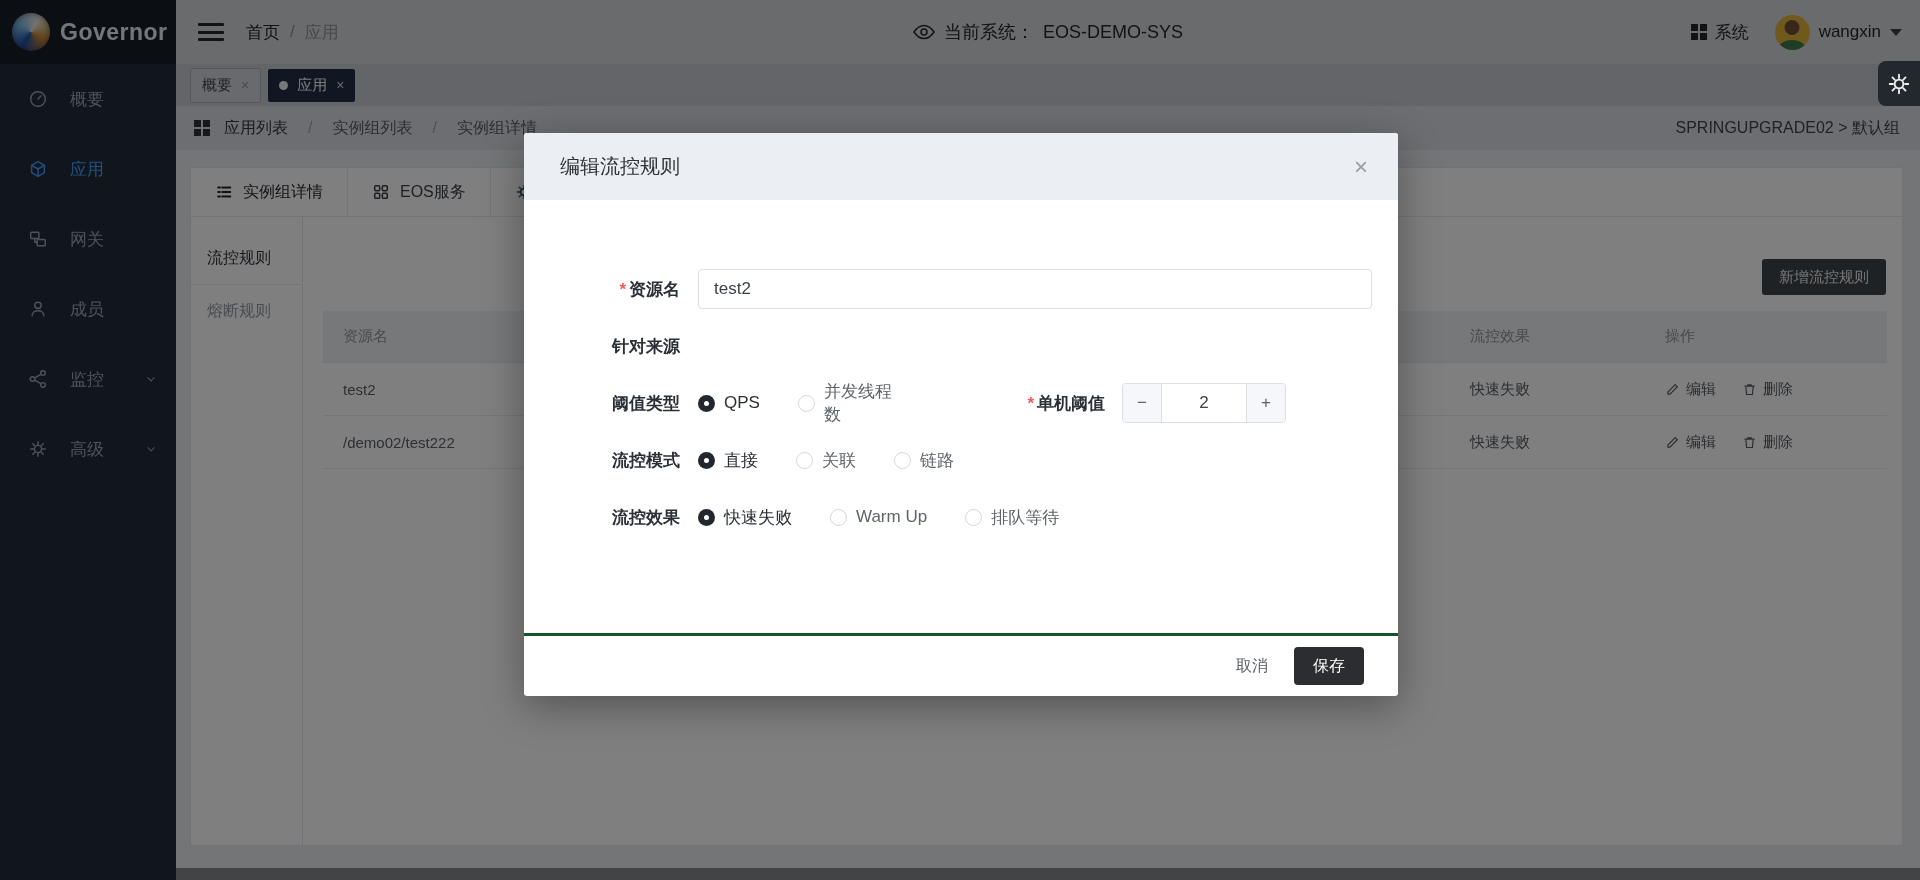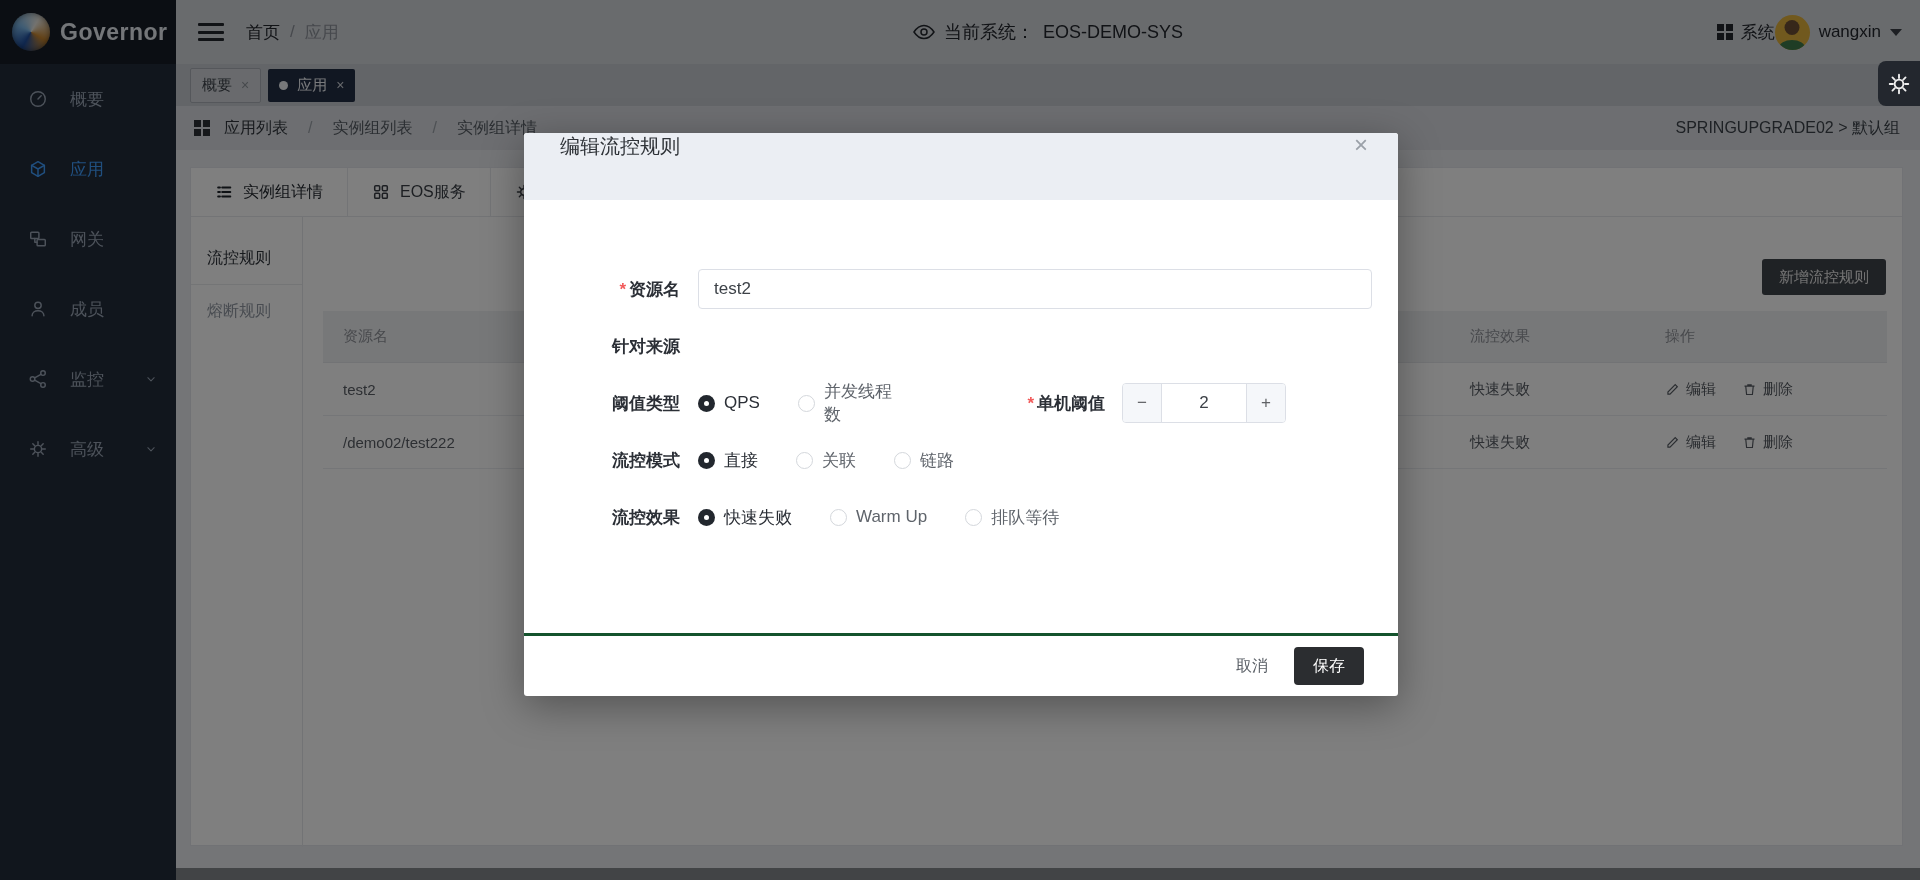--- a/index.html
+++ b/index.html
@@ -12,21 +12,21 @@
   .logo-orb{width:38px;height:38px;border-radius:50%;background:conic-gradient(from 210deg at 50% 50%,#1f4e9e,#7db8e8,#e8e6df,#c8862f,#1f4e9e);box-shadow:inset 0 0 6px rgba(0,0,0,.5);}
   .logo-text{color:#e9edf3;font-size:23px;font-weight:bold;letter-spacing:.5px;}
   .header-main{position:absolute;left:176px;top:0;right:0;height:64px;display:flex;align-items:center;}
   .hamburger{width:26px;height:18px;margin-left:22px;display:flex;flex-direction:column;justify-content:space-between;cursor:pointer;}
   .hamburger i{display:block;height:3px;background:#23272d;border-radius:1px;}
   .hd-crumb{margin-left:22px;font-size:17px;display:flex;align-items:center;gap:10px;}
   .hd-crumb .c1{color:#23272d;}
   .hd-crumb .sep{color:#8d929a;}
   .hd-crumb .c2{color:#8d929a;}
   .current-system{position:absolute;left:50%;transform:translateX(-50%);display:flex;align-items:center;gap:9px;font-size:18px;color:#23272d;}
-  .header-right{position:absolute;right:18px;top:0;height:64px;display:flex;align-items:center;}
+  .header-right{position:absolute;right:18px;top:0;height:64px;display:flex;align-items:center;gap:26px;}
   .sys-entry{display:flex;align-items:center;gap:8px;font-size:17px;color:#23272d;cursor:pointer;}
   .user-entry{display:flex;align-items:center;gap:9px;cursor:pointer;}
   .avatar{width:35px;height:35px;border-radius:50%;background:#e3b23c;position:relative;overflow:hidden;}
   .avatar::before{content:'';position:absolute;top:5px;left:50%;transform:translateX(-50%);width:15px;height:15px;background:#6d4f35;border-radius:50%;}
   .avatar::after{content:'';position:absolute;bottom:-5px;left:50%;transform:translateX(-50%);width:26px;height:15px;background:#3e7a4b;border-radius:50% 50% 0 0;}
   .username{font-size:17px;color:#23272d;}
   .caret{width:0;height:0;border-left:6px solid transparent;border-right:6px solid transparent;border-top:7px solid #3a3f46;}
   .grid4{display:inline-grid;grid-template-columns:7px 7px;grid-template-rows:7px 7px;gap:2px;}
   .grid4 i{background:#23272d;display:block;}
 
@@ -85,21 +85,21 @@
   .gear-fab svg{stroke:#f0f0f0;fill:none;stroke-width:1.7;stroke-linecap:round;}
 
   
   .bottom-strip{position:absolute;left:0;bottom:0;width:1920px;height:12px;background:#85888c;z-index:6;}
 
   
   .overlay{position:absolute;inset:0;background:rgba(0,0,0,0.5);z-index:50;}
 
   
   .modal{position:absolute;left:524px;top:133px;width:874px;height:563px;background:#fff;z-index:100;box-shadow:0 10px 40px rgba(0,0,0,.35);border-radius:3px;display:flex;flex-direction:column;}
-  .modal-header{height:67px;background:#ebeef3;border-radius:3px 3px 0 0;display:flex;padding:0 30px 0 36px;flex:none;}
+  .modal-header{height:67px;background:#ebeef3;border-radius:3px 3px 0 0;display:flex;align-items:center;padding:0 30px 0 36px;flex:none;}
   .modal-title{font-size:20px;color:#2f3338;}
   .modal-close{margin-left:auto;font-size:24px;color:#9aa0a8;cursor:pointer;line-height:1;}
   .modal-body{flex:1;padding:35px 26px 0 36px;box-sizing:border-box;margin-top:34px;}
   .frow{display:flex;align-items:center;height:40px;margin-bottom:17px;}
   .flabel{width:120px;flex:none;text-align:right;font-size:17px;font-weight:bold;color:#2b2f36;margin-right:18px;white-space:nowrap;}
   .req{color:#f25a5a;margin-right:3px;font-weight:bold;}
   .txt-input{width:674px;height:40px;box-sizing:border-box;border:1px solid #dcdfe6;border-radius:4px;padding:0 15px;font-size:17px;color:#3d4248;font-family:inherit;outline:none;background:#fff;}
   .txt-input.muted{color:#606a73;}
   .radio-group{display:flex;align-items:center;}
   .radio-item{display:flex;align-items:center;margin-right:38px;cursor:pointer;}

